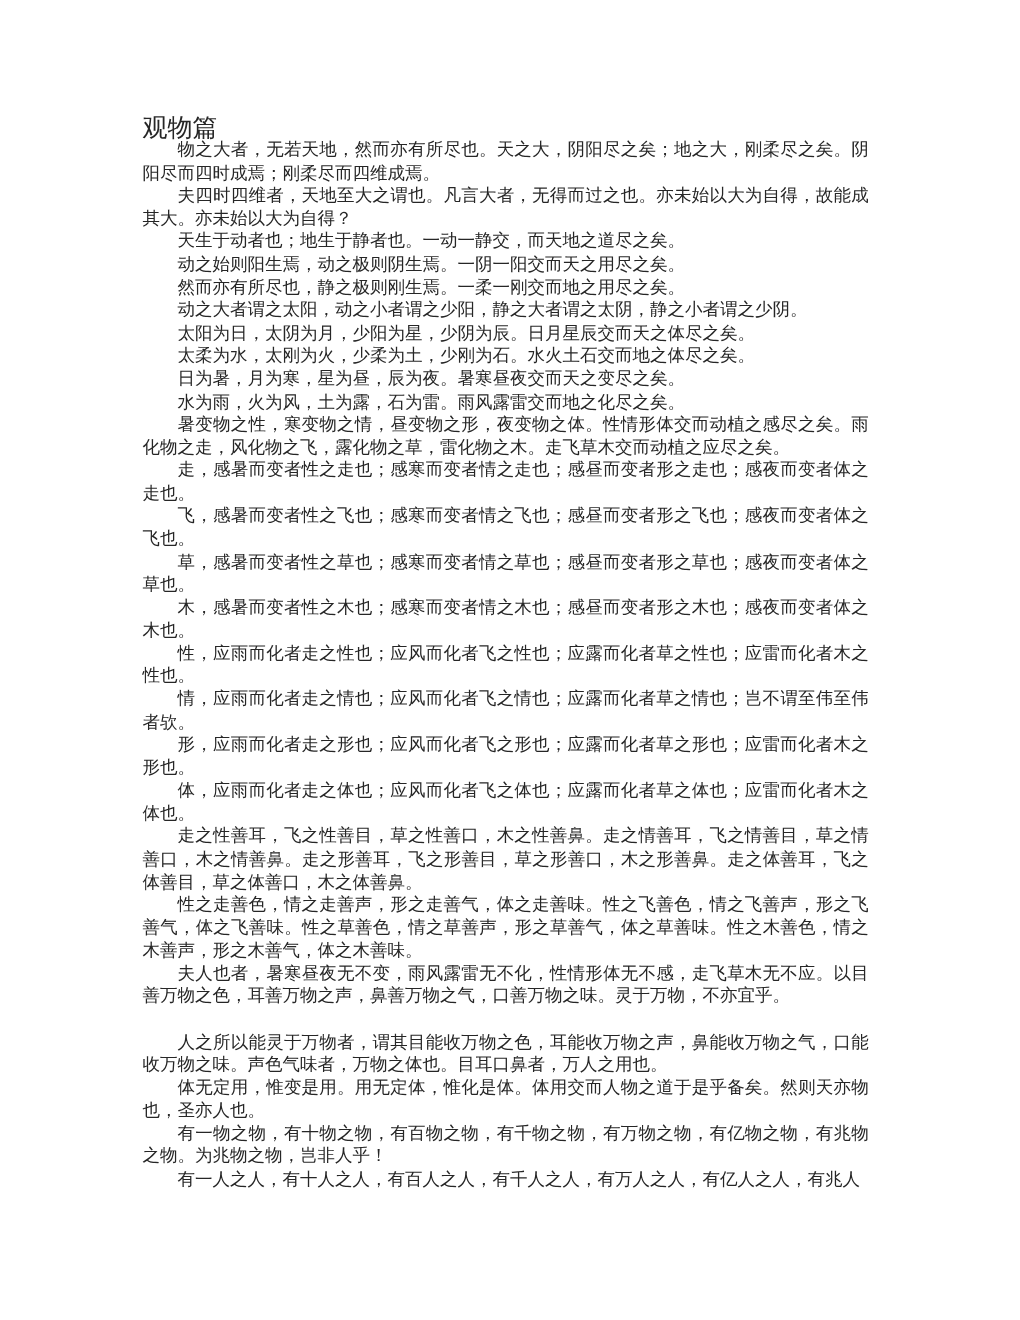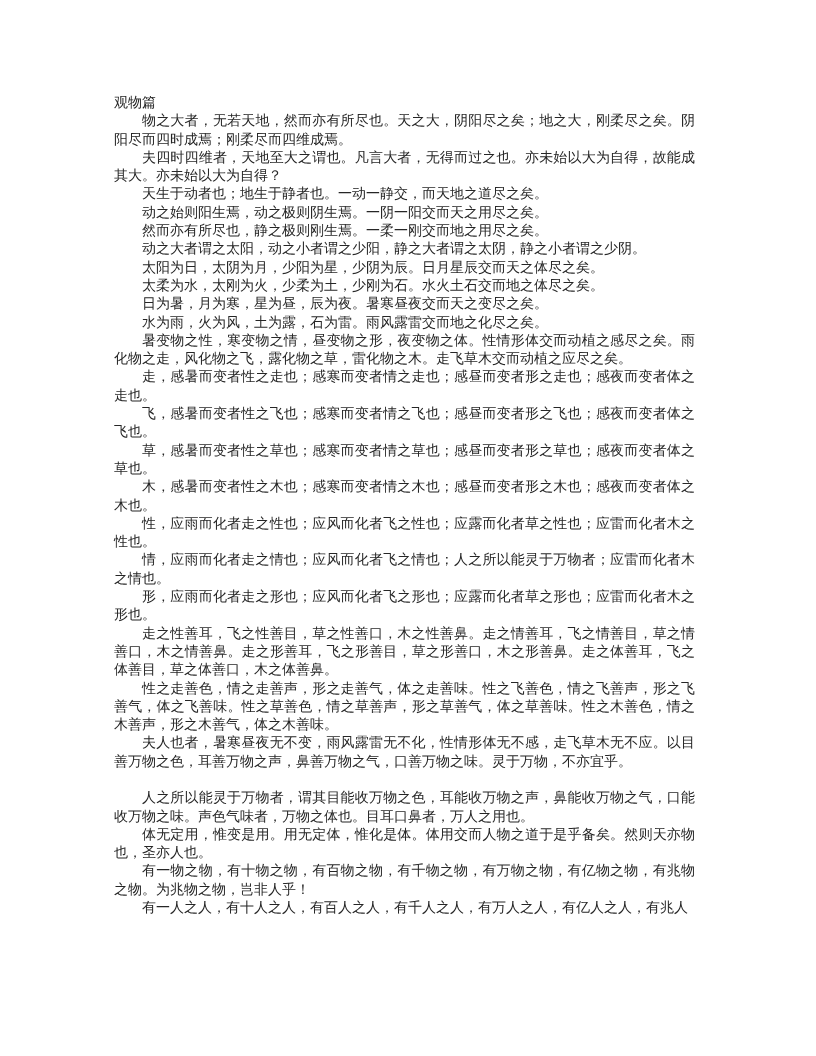--- a/index.html
+++ b/index.html
@@ -24,21 +24,21 @@
     line-height: 18.3px;
     color: #262626;
     text-align: justify;
     text-justify: inter-ideograph;
     line-break: strict;
     word-break: normal;
     overflow-wrap: normal;
   }
   .doc-title {
     margin: 0;
-    font-size: 14px;
+    font-size: 20px;
     font-weight: normal;
     line-height: 18.3px;
     text-indent: 0;
   }
   .para {
     margin: 0;
     text-indent: 2em;
   }
   .para:empty {
     min-height: 18.3px;
@@ -60,22 +60,23 @@
         <p class="para">太阳为日，太阴为月，少阳为星，少阴为辰。日月星辰交而天之体尽之矣。</p>
         <p class="para">太柔为水，太刚为火，少柔为土，少刚为石。水火土石交而地之体尽之矣。</p>
         <p class="para">日为暑，月为寒，星为昼，辰为夜。暑寒昼夜交而天之变尽之矣。</p>
         <p class="para">水为雨，火为风，土为露，石为雷。雨风露雷交而地之化尽之矣。</p>
         <p class="para">暑变物之性，寒变物之情，昼变物之形，夜变物之体。性情形体交而动植之感尽之矣。雨化物之走，风化物之飞，露化物之草，雷化物之木。走飞草木交而动植之应尽之矣。</p>
         <p class="para">走，感暑而变者性之走也；感寒而变者情之走也；感昼而变者形之走也；感夜而变者体之走也。</p>
         <p class="para">飞，感暑而变者性之飞也；感寒而变者情之飞也；感昼而变者形之飞也；感夜而变者体之飞也。</p>
         <p class="para">草，感暑而变者性之草也；感寒而变者情之草也；感昼而变者形之草也；感夜而变者体之草也。</p>
         <p class="para">木，感暑而变者性之木也；感寒而变者情之木也；感昼而变者形之木也；感夜而变者体之木也。</p>
         <p class="para">性，应雨而化者走之性也；应风而化者飞之性也；应露而化者草之性也；应雷而化者木之性也。</p>
-        <p class="para">情，应雨而化者走之情也；应风而化者飞之情也；人之所以能灵于万物者；应雷而化者木之情也。</p>
+        <p class="para">情，应雨而化者走之情也；应风而化者飞之情也；应露而化者草之情也；岂不谓至伟至伟者欤。</p>
         <p class="para">形，应雨而化者走之形也；应风而化者飞之形也；应露而化者草之形也；应雷而化者木之形也。</p>
+        <p class="para">体，应雨而化者走之体也；应风而化者飞之体也；应露而化者草之体也；应雷而化者木之体也。</p>
         <p class="para">走之性善耳，飞之性善目，草之性善口，木之性善鼻。走之情善耳，飞之情善目，草之情善口，木之情善鼻。走之形善耳，飞之形善目，草之形善口，木之形善鼻。走之体善耳，飞之体善目，草之体善口，木之体善鼻。</p>
         <p class="para">性之走善色，情之走善声，形之走善气，体之走善味。性之飞善色，情之飞善声，形之飞善气，体之飞善味。性之草善色，情之草善声，形之草善气，体之草善味。性之木善色，情之木善声，形之木善气，体之木善味。</p>
         <p class="para">夫人也者，暑寒昼夜无不变，雨风露雷无不化，性情形体无不感，走飞草木无不应。以目善万物之色，耳善万物之声，鼻善万物之气，口善万物之味。灵于万物，不亦宜乎。</p>
         <p class="para"></p>
         <p class="para">人之所以能灵于万物者，谓其目能收万物之色，耳能收万物之声，鼻能收万物之气，口能收万物之味。声色气味者，万物之体也。目耳口鼻者，万人之用也。</p>
         <p class="para">体无定用，惟变是用。用无定体，惟化是体。体用交而人物之道于是乎备矣。然则天亦物也，圣亦人也。</p>
         <p class="para">有一物之物，有十物之物，有百物之物，有千物之物，有万物之物，有亿物之物，有兆物之物。为兆物之物，岂非人乎！</p>
         <p class="para">有一人之人，有十人之人，有百人之人，有千人之人，有万人之人，有亿人之人，有兆人</p>
       </div>
   </div>

